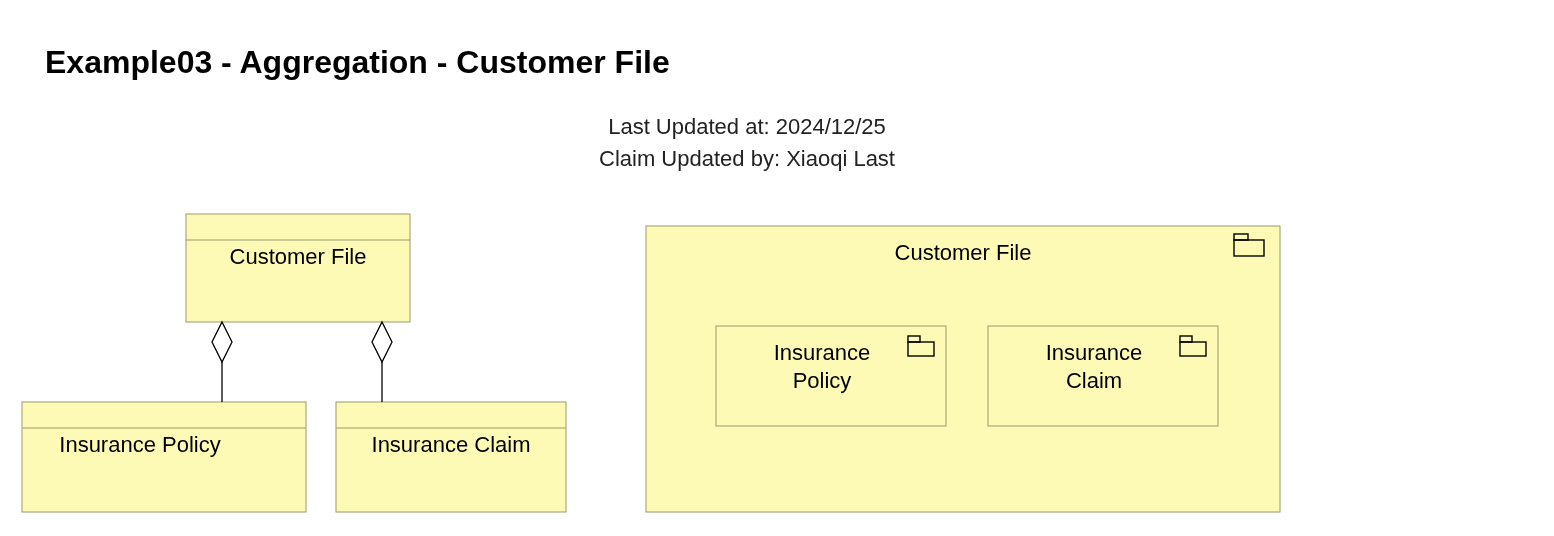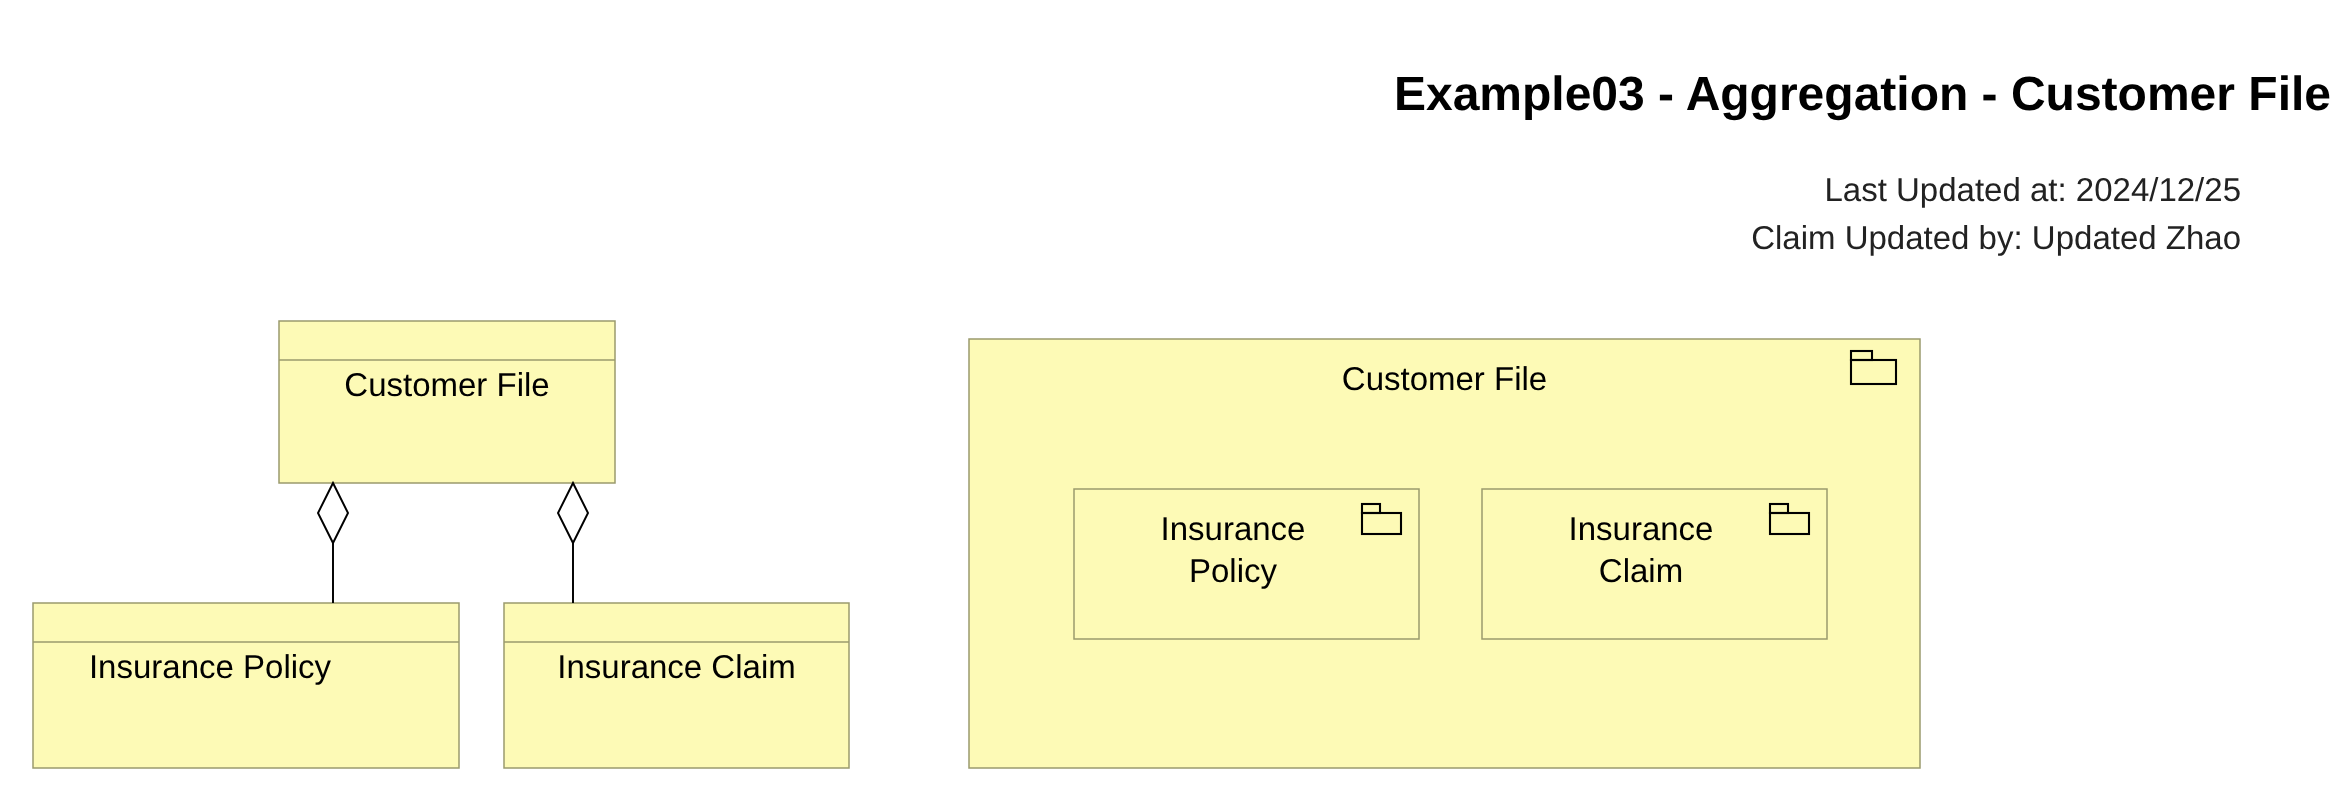--- a/index.html
+++ b/index.html
@@ -7,26 +7,27 @@
     padding: 0;
     width: 1554px;
     height: 536px;
     font-family: "Segoe UI", Arial, sans-serif;
     background: #ffffff;
     color: #000000;
   }
   .title {
     font-size: 32px;
     font-weight: 700;
-    text-align: right;
+    text-align: left;
     margin-top: 44px;
+    padding-left: 45px;
   }
   .meta {
     font-size: 22px;
-    text-align: right;
+    text-align: center;
     margin-right: 60px;
     margin-top: 30px;
     line-height: 1.45;
     color: #222;
   }
   .canvas {
     position: absolute;
     left: 0;
     top: 0;
     width: 1554px;
@@ -45,21 +46,21 @@
 </style>
 </head>
 <body>
 
 <div class="title">Example03 - Aggregation - Customer File</div>
 
 <div class="meta">
   <span>Last Updated at:</span>
   <span>2024/12/25</span><br>
   <span>Claim Updated by:</span>
-  <span>Updated Zhao</span>
+  <span>Xiaoqi Last</span>
 </div>
 
 <svg class="canvas">
 
   <g>
     <rect class="boxfill" x="186" y="214" width="224" height="108"></rect>
     <line x1="186" y1="240" x2="410" y2="240" stroke="#9a9a6d" stroke-width="1"></line>
     <text class="lbl" x="298" y="264" text-anchor="middle">Customer File</text>
   </g>
 

